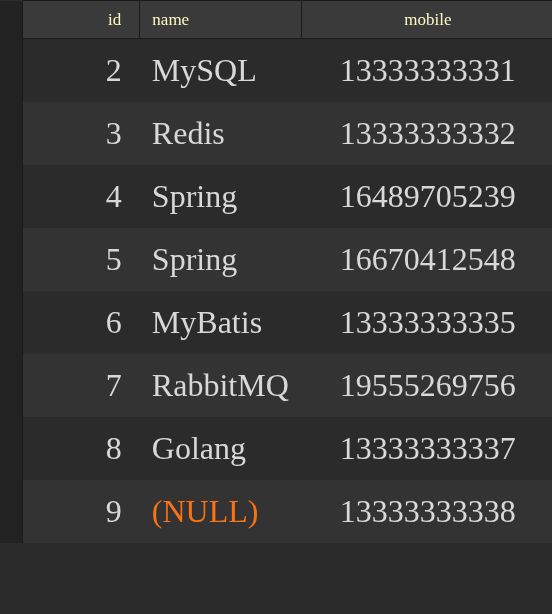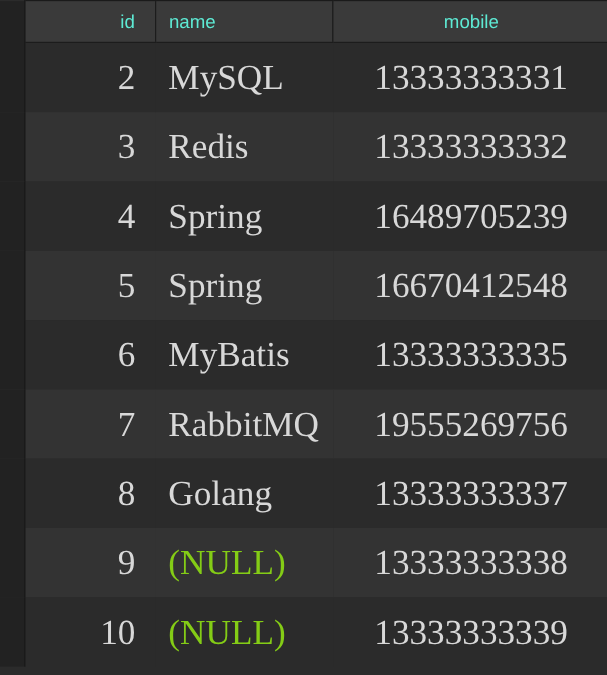--- a/index.html
+++ b/index.html
@@ -18,22 +18,22 @@
     }
     .table {
       width: 100%;
       border-collapse: collapse;
     }
     .header-row {
       background: #3a3a3a;
       height: 38px;
     }
     .header-cell {
-      font-family: Liberation Sans, sans-serif;
-      color: #5eead4;
+      font-family: Liberation Serif, serif;
+      color: #fef9c3;
       font-size: 17px;
       font-weight: 400;
       text-align: left;
       padding: 8px 10px 8px 12px;
       border-left: 1px solid #1a1a1a;
       border-bottom: 1px solid #1a1a1a;
       border-top: 1px solid #1a1a1a;
     }
     .header-cell:first-child {
       border-left: 1px solid #1a1a1a;
@@ -65,21 +65,21 @@
     .col-mobile {
       width: 260px;
       text-align: center;
     }
     .col-gutter {
       width: 8px;
       background: #222;
       border-right: 1px solid #1a1a1a;
     }
     .null-val {
-      color: #84cc16;
+      color: #f97316;
     }
     .watermark {
       position: absolute;
       right: 14px;
       bottom: 28px;
       font-family: 'Microsoft YaHei', SimHei, Arial, sans-serif;
       font-size: 30px;
       color: rgba(255,255,255,0.10);
       letter-spacing: 2px;
       pointer-events: none;
@@ -148,23 +148,17 @@
         <td class="col-id">8</td>
         <td class="col-name">Golang</td>
         <td class="col-mobile">13333333337</td>
       </tr>
       <tr class="even">
         <td class="col-gutter"></td>
         <td class="col-id">9</td>
         <td class="col-name null-val">(NULL)</td>
         <td class="col-mobile">13333333338</td>
       </tr>
-      <tr class="odd">
-        <td class="col-gutter"></td>
-        <td class="col-id">10</td>
-        <td class="col-name null-val">(NULL)</td>
-        <td class="col-mobile">13333333339</td>
-      </tr>
     </tbody>
 </table>
 
 <div class="watermark">
 </div>
 
 </body></html>

